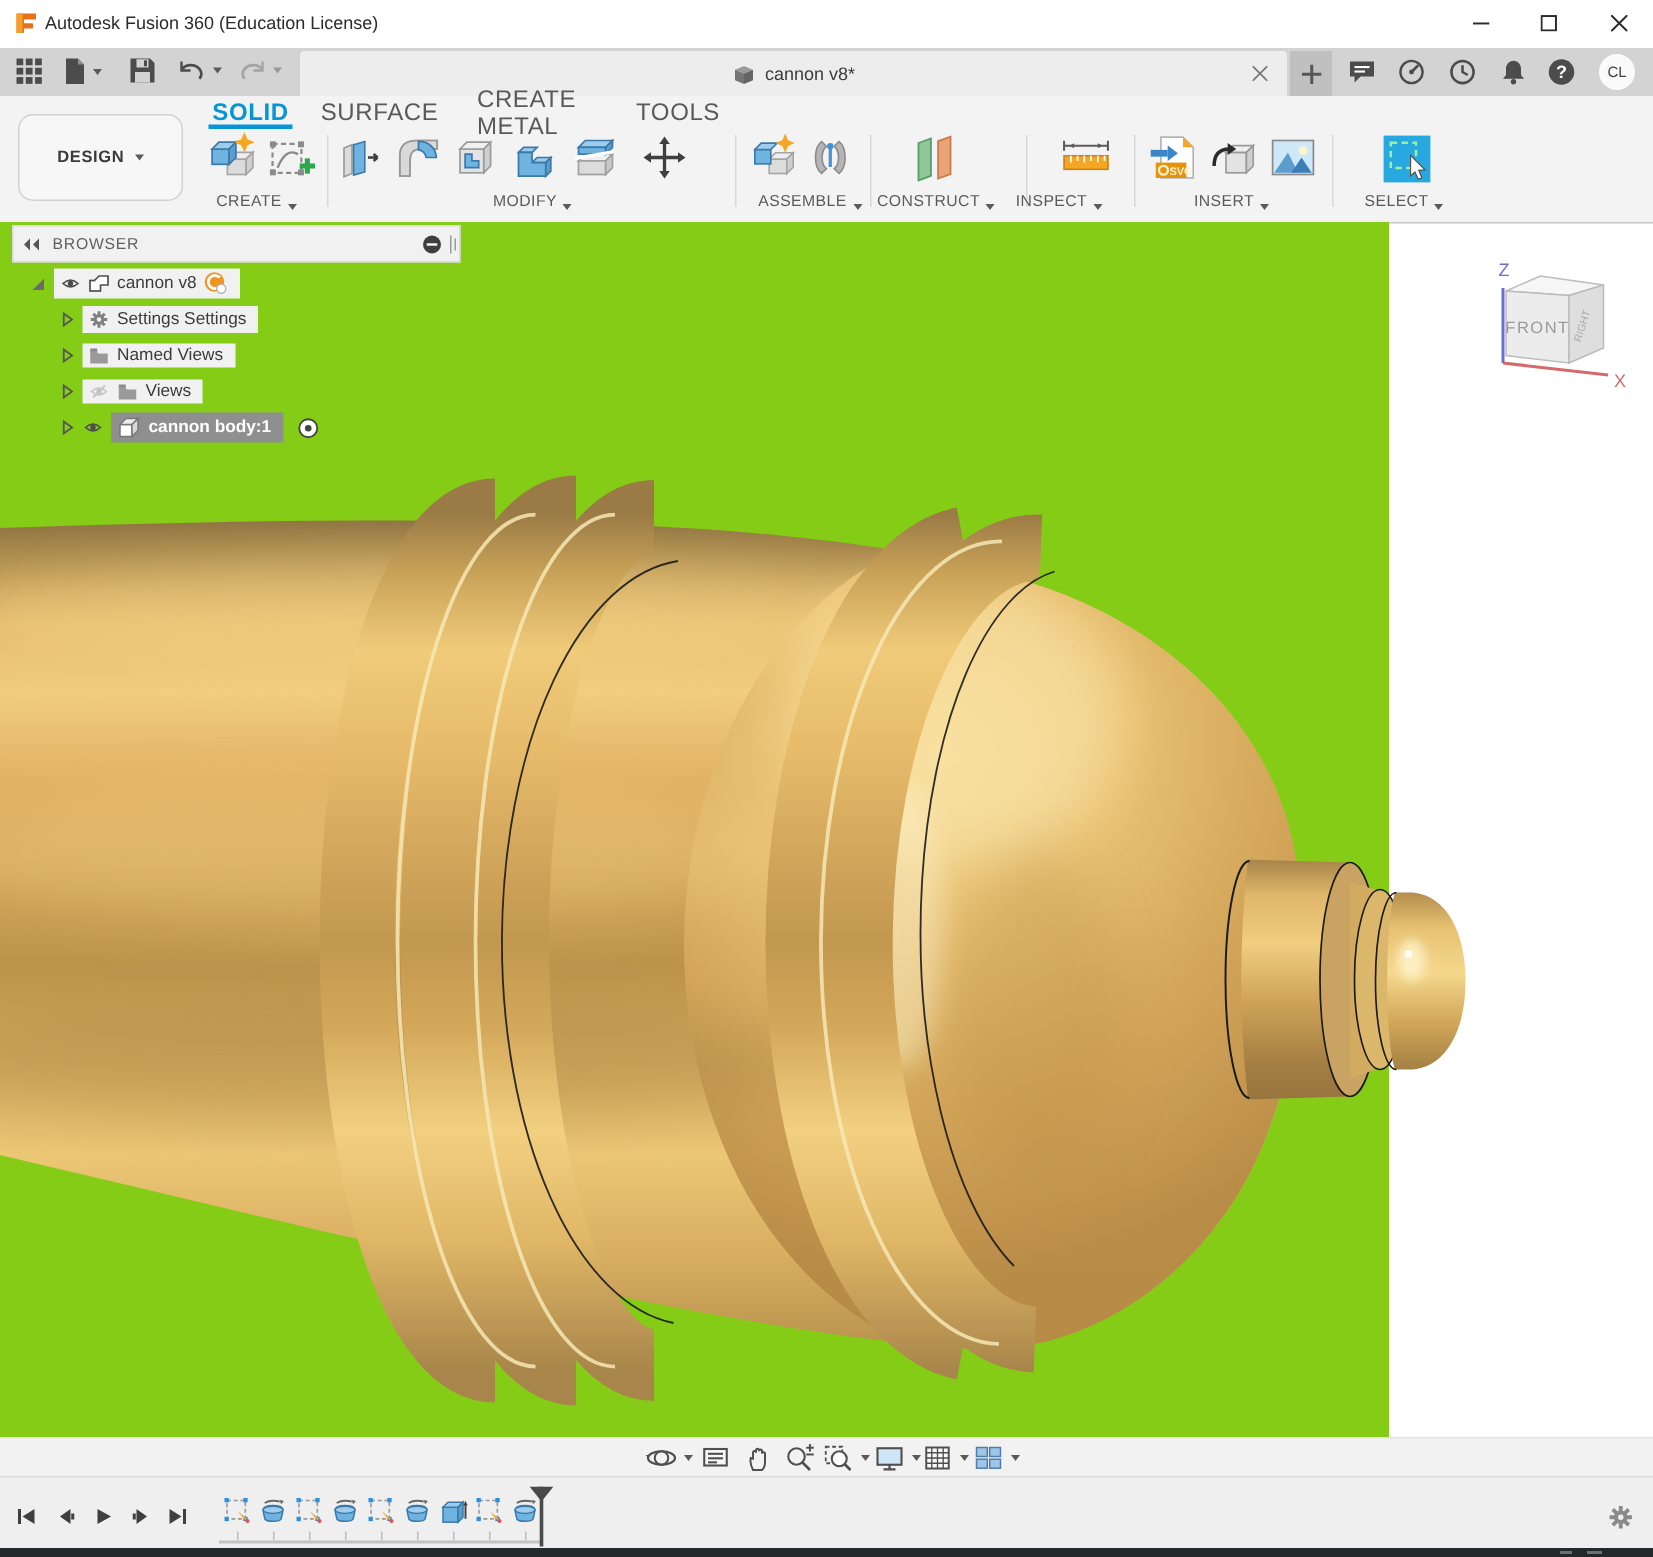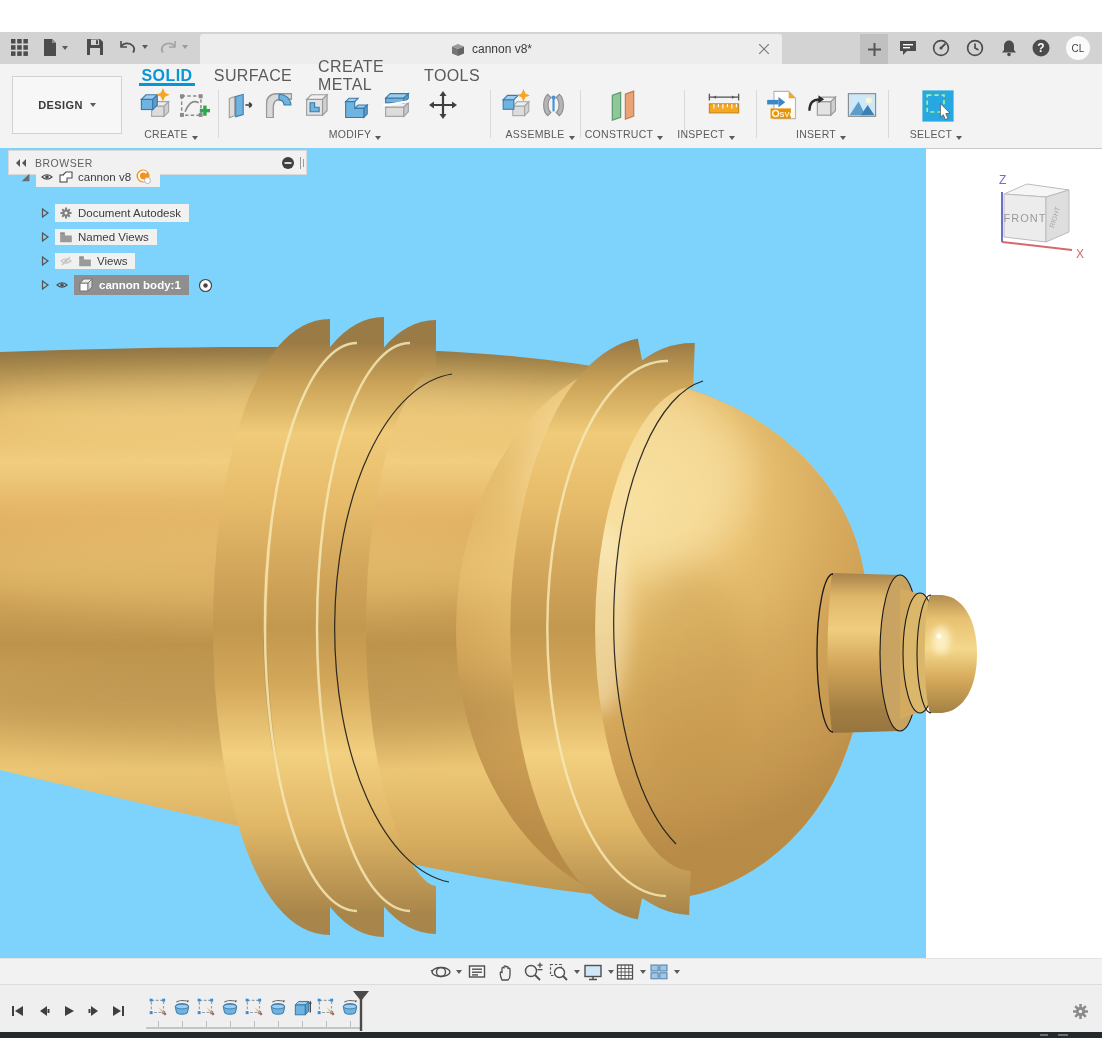--- a/index.html
+++ b/index.html
@@ -6,42 +6,42 @@
   .app{position:relative;width:1102px;height:1038px;background:#fff;overflow:hidden;
        font-family:"Liberation Sans",sans-serif;-webkit-font-smoothing:antialiased;}
   .abs{position:absolute;}
   
   .titlebar{position:absolute;left:0;top:0;width:1102px;height:32px;background:#ffffff;border-bottom:1px solid #e9e9e9;}
   .title-text{position:absolute;left:30px;top:8px;font-size:12px;color:#2b2b2b;}
   .winbtn{position:absolute;top:0;width:44px;height:31px;display:flex;align-items:center;justify-content:center;}
   
   .tabbar{position:absolute;left:0;top:32px;width:1102px;height:32px;background:#d3d3d3;}
   .qa-icon{position:absolute;top:6px;display:flex;align-items:center;}
-  .doc-tab{position:absolute;left:200px;top:2px;width:582px;height:30px;background:#ededed;border-radius:3px 3px 0 0;
+  .doc-tab{position:absolute;left:200px;top:2px;width:658px;height:30px;background:#ededed;border-radius:3px 3px 0 0;
            display:flex;align-items:center;justify-content:center;gap:6px;}
   .doc-tab-label{font-size:12px;color:#3c3c3c;}
   .tab-close{position:absolute;right:10px;top:7px;width:16px;height:16px;color:#6a6a6a;font-size:14px;line-height:16px;text-align:center;}
   .plus-tile{position:absolute;left:860px;top:2px;width:28px;height:30px;background:#c0c0c0;display:flex;align-items:center;justify-content:center;}
   .tr-icon{position:absolute;top:6px;width:20px;height:20px;}
   .avatar{position:absolute;left:1066px;top:4px;width:24px;height:24px;border-radius:50%;background:#fafafa;
           display:flex;align-items:center;justify-content:center;font-size:10px;color:#444;}
   
   .ribbon{position:absolute;left:0;top:64px;width:1102px;height:84px;background:#f3f3f3;border-bottom:1px solid #c9c9c9;}
-  .ws-btn{position:absolute;left:12px;top:12px;width:108px;height:56px;background:#f7f7f7;border:1px solid #d2d2d2;border-radius:0;
+  .ws-btn{position:absolute;left:12px;top:12px;width:108px;height:56px;background:#f7f7f7;border:1px solid #d2d2d2;border-radius:10px;
           display:flex;align-items:center;justify-content:center;gap:7px;font-size:11px;font-weight:bold;color:#3a3a3a;letter-spacing:.4px;}
   .rtab{position:absolute;top:2px;height:20px;font-size:16px;color:#5a5a5a;letter-spacing:.4px;display:flex;align-items:center;justify-content:center;}
   .rtab.active{color:#0696d7;font-weight:bold;}
   .rtab-underline{position:absolute;top:19px;height:3px;background:#0696d7;}
   .rgroup-label{position:absolute;top:64px;font-size:10.5px;color:#5a5a5a;letter-spacing:.3px;display:flex;align-items:flex-end;gap:4px;justify-content:center;}
   .ricon{position:absolute;top:24px;}
   .rdivider{position:absolute;top:26px;height:48px;width:1px;background:#d8d8d8;}
   .caret{width:0;height:0;border-left:3.5px solid transparent;border-right:3.5px solid transparent;border-top:4px solid #5a5a5a;display:inline-block;}
   .caret.light{border-top-color:#9a9a9a;}
   
-  .viewport{position:absolute;left:0;top:148px;width:926px;height:810px;background:#7dd3fc;}
+  .viewport{position:absolute;left:0;top:148px;width:926px;height:810px;background:#84cc16;}
   
   .browser-header{position:absolute;left:8px;top:2px;width:297px;height:23px;background:#f1f1f1;border:1px solid #d9d9d9;
                   display:flex;align-items:center;}
   .browser-title{font-size:10.5px;color:#5f5f5f;letter-spacing:.5px;margin-left:8px;flex:1;}
   .brow{position:absolute;height:22px;display:flex;align-items:center;gap:5px;}
   .bchip{display:flex;align-items:center;gap:5px;background:#f1f1f1;padding:2px 8px 2px 4px;font-size:11.5px;color:#3c3c3c;}
   .bchip.selected{background:#8f8f8f;color:#ffffff;font-weight:bold;}
   
   .viewcube{position:absolute;left:972px;top:12px;width:120px;height:120px;}
   
@@ -56,20 +56,42 @@
   .ttick{position:absolute;top:36px;width:1px;height:6px;background:#bdbdbd;}
   .taskbar{position:absolute;left:0;top:1032px;width:1102px;height:6px;background:#232a2b;}
   .handle{width:1px;height:12px;background:#9a9a9a;margin-right:2px;}
   svg{display:block;}
 </style>
 </head>
 <body>
 
 <div class="app">
 
+  <div class="titlebar">
+    <svg class="abs" style="left:9px;top:7px" width="17" height="17" viewBox="0 0 17 17">
+      <path d="M2,15 L2,2 L15,2 L15,6 L7,6 L7,8.5 L13,8.5 L13,12 L7,12 L7,15 Z" fill="#e8711c"></path>
+      <path d="M2,15 L2,2 L6,2 L6,15 Z" fill="#f59e2a"></path>
+    </svg>
+    <span class="title-text">Autodesk Fusion 360 (Education License)</span>
+    <div class="winbtn" style="left:965px">
+      <svg width="11" height="11" viewBox="0 0 11 11">
+          <rect x="0" y="5" width="11" height="1.3" fill="#2b2b2b"></rect>
+        </svg>
+    </div>
+    <div class="winbtn" style="left:1010px">
+      <svg width="11" height="11" viewBox="0 0 11 11">
+          <rect x="0.7" y="0.7" width="9.6" height="9.6" fill="none" stroke="#2b2b2b" stroke-width="1.3"></rect>
+        </svg>
+    </div>
+    <div class="winbtn" style="left:1057px">
+      <svg width="11" height="11" viewBox="0 0 11 11">
+          <path d="M0,0 L11,11 M11,0 L0,11" stroke="#2b2b2b" stroke-width="1.3"></path>
+        </svg>
+    </div>
+  </div>
 
   <div class="tabbar">
     <div class="qa-icon" style="left:10px">
       <svg width="19" height="19" viewBox="0 0 19 19">
         <g fill="#4c4c4c">
             <rect x="1" y="1" width="4.5" height="4.5"></rect>
             <rect x="7.2" y="1" width="4.5" height="4.5"></rect>
             <rect x="13.4" y="1" width="4.5" height="4.5"></rect>
         <rect x="1" y="7.2" width="4.5" height="4.5"></rect>
             <rect x="7.2" y="7.2" width="4.5" height="4.5"></rect>
@@ -486,21 +508,21 @@
         </svg>
         <span class="browser-title">BROWSER</span>
         <svg width="14" height="14" viewBox="0 0 14 14">
           <circle cx="7" cy="7" r="6" fill="#3f3f3f"></circle>
             <rect x="3.5" y="6.2" width="7" height="1.6" fill="#fff"></rect>
         </svg>
         <div class="handle" style="margin-left:5px"></div>
         <div class="handle" style="height:8px"></div>
       </div>
 
-      <div class="brow" style="left:20px;top:18px">
+      <div class="brow" style="left:20px;top:30px">
         <svg width="11" height="11" viewBox="0 0 10 10">
             <path d="M1.5,8.5 L8.5,8.5 L8.5,1.5 Z" fill="#6b6b6b"></path>
           </svg>
         <div class="bchip">
           <svg width="14" height="12" viewBox="0 0 12 12">
             <path d="M1,6 Q6,1.5 11,6 Q6,10.5 1,6 Z" fill="none" stroke="#4c4c4c" stroke-width="1.1"></path>
               <circle cx="6" cy="6" r="1.8" fill="#4c4c4c"></circle>
           </svg>
           <svg width="14" height="14" viewBox="0 0 14 14">
             <rect x="1" y="5" width="7" height="7" fill="#fff" stroke="#4c4c4c" stroke-width="1.1"></rect>
@@ -520,21 +542,21 @@
             <path d="M2.5,1 L8,5 L2.5,9 Z" fill="none" stroke="#555" stroke-width="1.2"></path>
           </svg>
         <div class="bchip">
           <svg width="14" height="14" viewBox="0 0 14 14">
             <g stroke="#808080" stroke-width="2">
                 <path d="M7,1.5 L7,12.5 M1.5,7 L12.5,7 M3.2,3.2 L10.8,10.8 M10.8,3.2 L3.2,10.8"></path>
               </g>
             <circle cx="7" cy="7" r="3.6" fill="#808080"></circle>
               <circle cx="7" cy="7" r="1.5" fill="#f1f1f1"></circle>
           </svg>
-          <span>Document Autodesk</span>
+          <span>Settings Settings</span>
         </div>
       </div>
 
       <div class="brow" style="left:40px;top:78px">
         <svg width="10" height="10" viewBox="0 0 10 10">
             <path d="M2.5,1 L8,5 L2.5,9 Z" fill="none" stroke="#555" stroke-width="1.2"></path>
           </svg>
         <div class="bchip">
           <svg width="14" height="12" viewBox="0 0 12 10">
             <rect x="1" y="1" width="4" height="2" fill="#8a8a8a"></rect>

